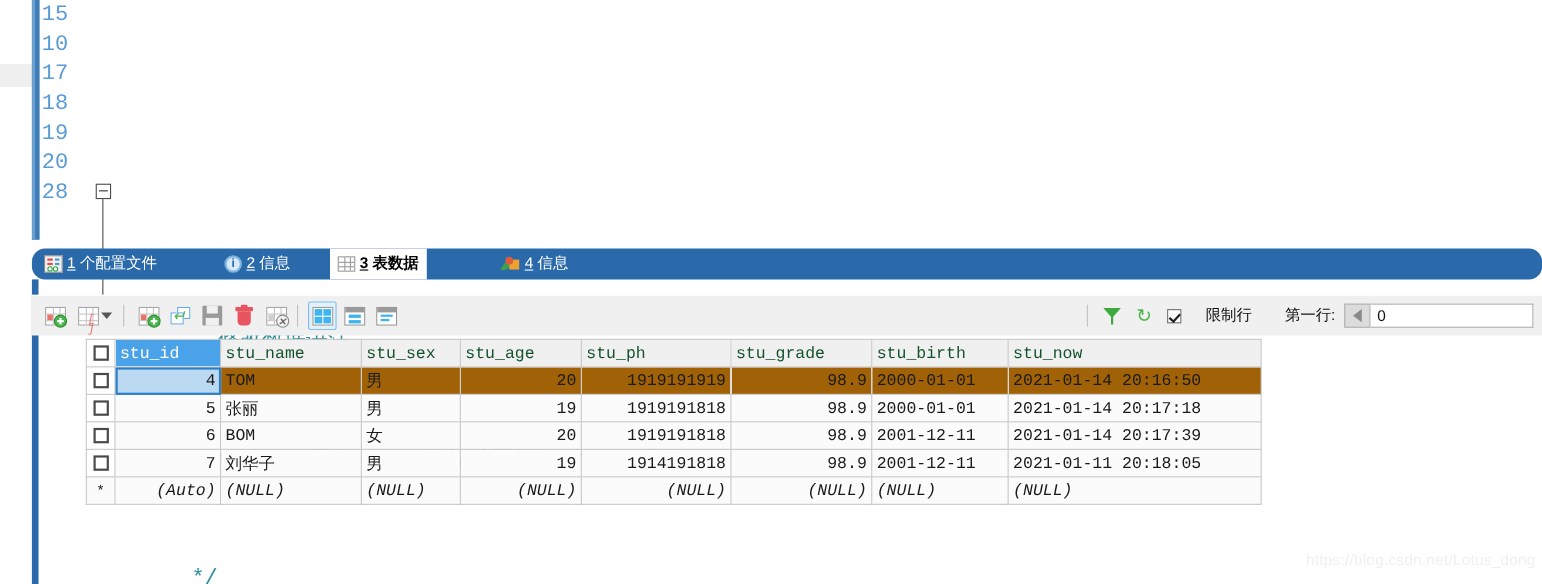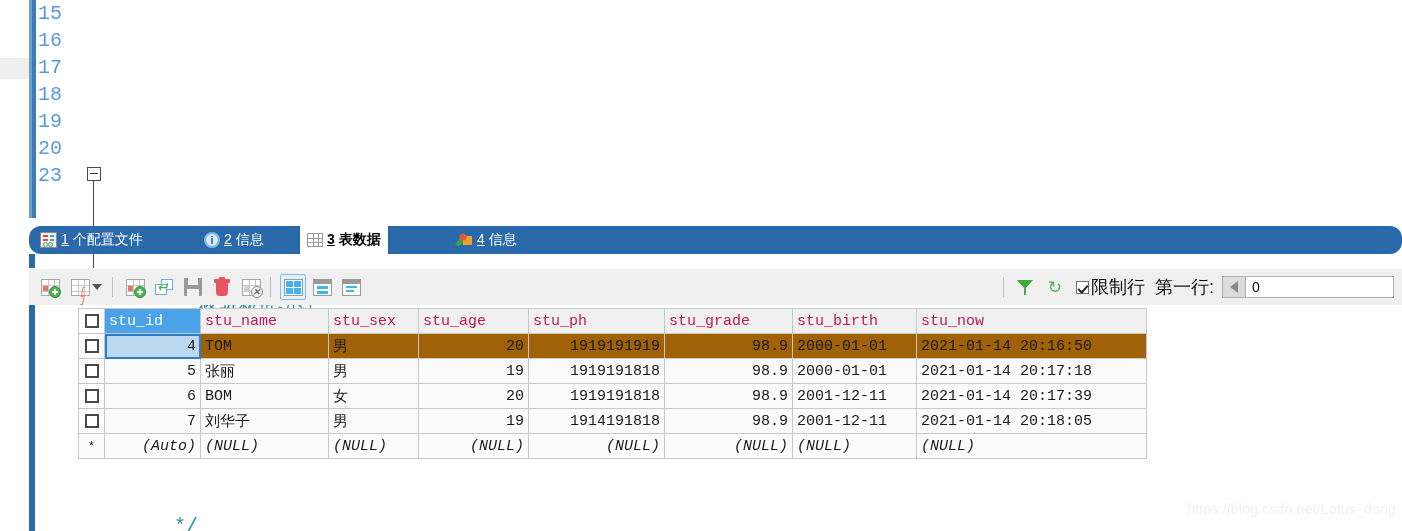--- a/index.html
+++ b/index.html
@@ -178,21 +178,21 @@
   .funnel{width:17px;height:17px;position:relative;}
   .funnel:before{
     content:"";position:absolute;left:0;top:1px;
     border-left:8px solid transparent;border-right:8px solid transparent;border-top:9px solid #3da93f;
   }
   .funnel:after{content:"";position:absolute;left:7px;top:9px;width:2px;height:7px;background:#3da93f;}
 
   .recycle{width:17px;height:17px;color:#4cb54c;font-size:17px;line-height:17px;text-align:center;}
 
   #limit-group{
-    display:flex;align-items:center;margin-left:8px;font-size:18px;color:#111;gap:0;
+    display:flex;align-items:center;margin-left:8px;font-size:14px;color:#111;gap:20px;
   }
   .cbx{
     width:13px;height:13px;border:1px solid #707070;background:#fff;box-sizing:border-box;
     position:relative;margin-right:2px;
   }
   .cbx:after{
     content:"";position:absolute;left:3px;top:1px;width:4px;height:8px;
     border:solid #222;border-width:0 2px 2px 0;transform:rotate(42deg);
   }
   #firstrow-spin{
@@ -216,21 +216,21 @@
     position:absolute;left:35px;top:308px;width:1117px;
     font-family:"Liberation Mono",monospace;font-size:15px;
     border-collapse:collapse;
     padding-left:43px;
   }
   #grid table{border-collapse:collapse;table-layout:fixed;}
   #grid th,#grid td{
     border:1px solid #c8c8c8;height:25px;box-sizing:border-box;
     padding:0 4px;font-weight:normal;white-space:nowrap;overflow:hidden;
   }
-  #grid thead th{background:#f0f0f0;color:#be185d;text-align:left;}
+  #grid thead th{background:#f0f0f0;color:#14532d;text-align:left;}
   #grid thead th.sel{background:#4aa3e8;color:#ffffff;}
   #grid th.chk,#grid td.chk{
     width:26px;background:#ffffff;text-align:center;padding:0;
   }
   .chkbox{
     width:14px;height:14px;border:2px solid #4a4a4a;background:#fff;
     display:inline-block;vertical-align:middle;box-sizing:border-box;
   }
   #grid tbody tr td{background:#fbfbfb;color:#1a1a1a;}
   #grid tbody tr.selrow td{background:#a16207;}
@@ -254,26 +254,26 @@
 <div id="editor">
   <div id="editor-leftstrip">
     <div id="editor-bookmark"></div>
   </div>
   <div id="gutter">
     <div class="gutter-inner"></div>
   </div>
 
   <div id="linenums">
     <div>15</div>
-    <div>16</div>
+    <div>10</div>
     <div>17</div>
     <div>18</div>
     <div>19</div>
     <div>20</div>
-    <div>23</div>
+    <div>28</div>
   </div>
 
   <div id="code">
     <div class="cl"></div>
 
     <div class="cl">
       <span class="fold-box"></span>
       <span class="fold-line"></span>
       <span class="fold-foot"></span>
       <span class="cmt" style="margin-left:14px">/*</span>
@@ -515,21 +515,21 @@
 
       <tr>
         <td class="chk"><span class="chkbox"></span></td>
         <td class="num">7</td>
         <td>刘华子</td>
         <td>男</td>
         <td class="num">19</td>
         <td class="num">1914191818</td>
         <td class="num">98.9</td>
         <td>2001-12-11</td>
-        <td>2021-01-14 20:18:05</td>
+        <td>2021-01-11 20:18:05</td>
       </tr>
 
       <tr class="newrow">
         <td class="chk">*</td>
         <td class="num">(Auto)</td>
         <td>(NULL)</td>
         <td>(NULL)</td>
         <td class="num">(NULL)</td>
         <td class="num">(NULL)</td>
         <td class="num">(NULL)</td>

